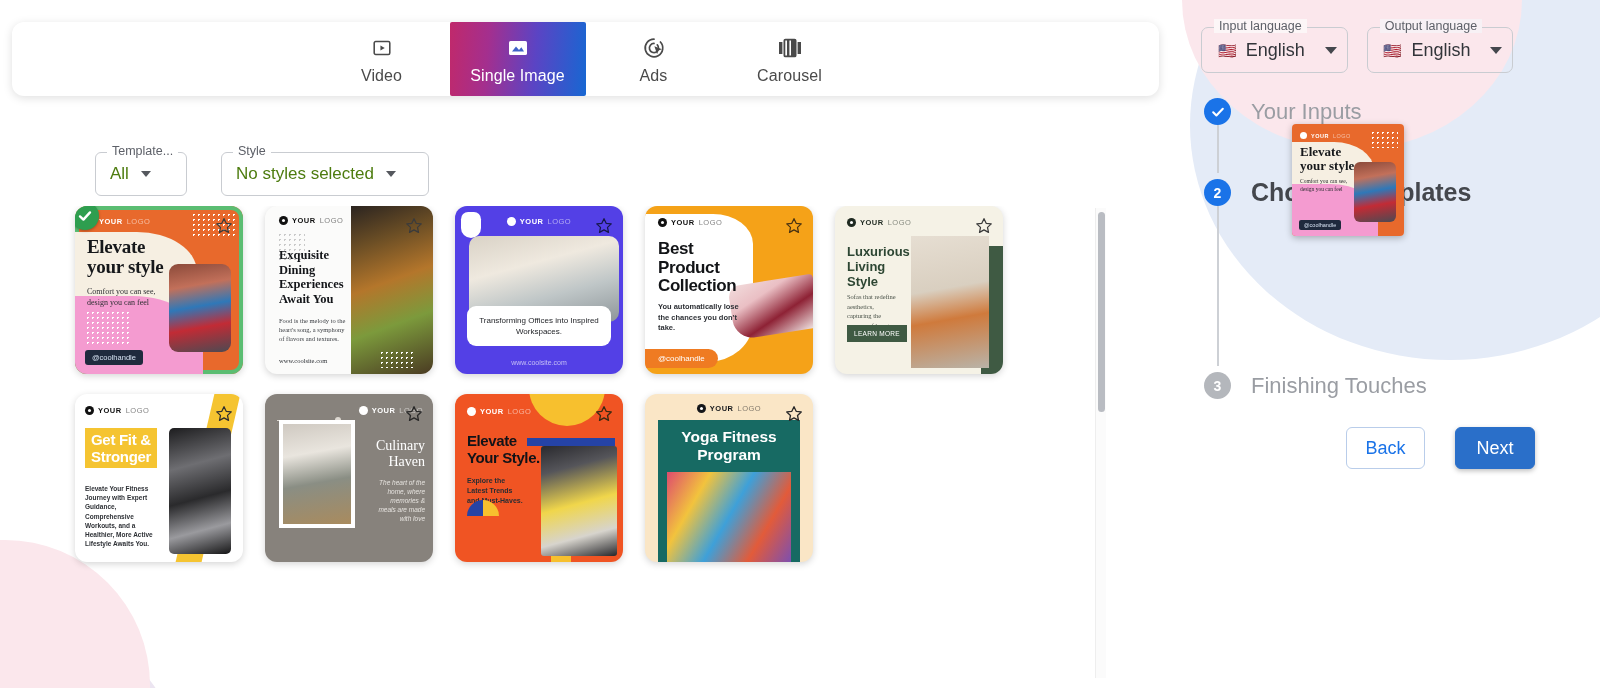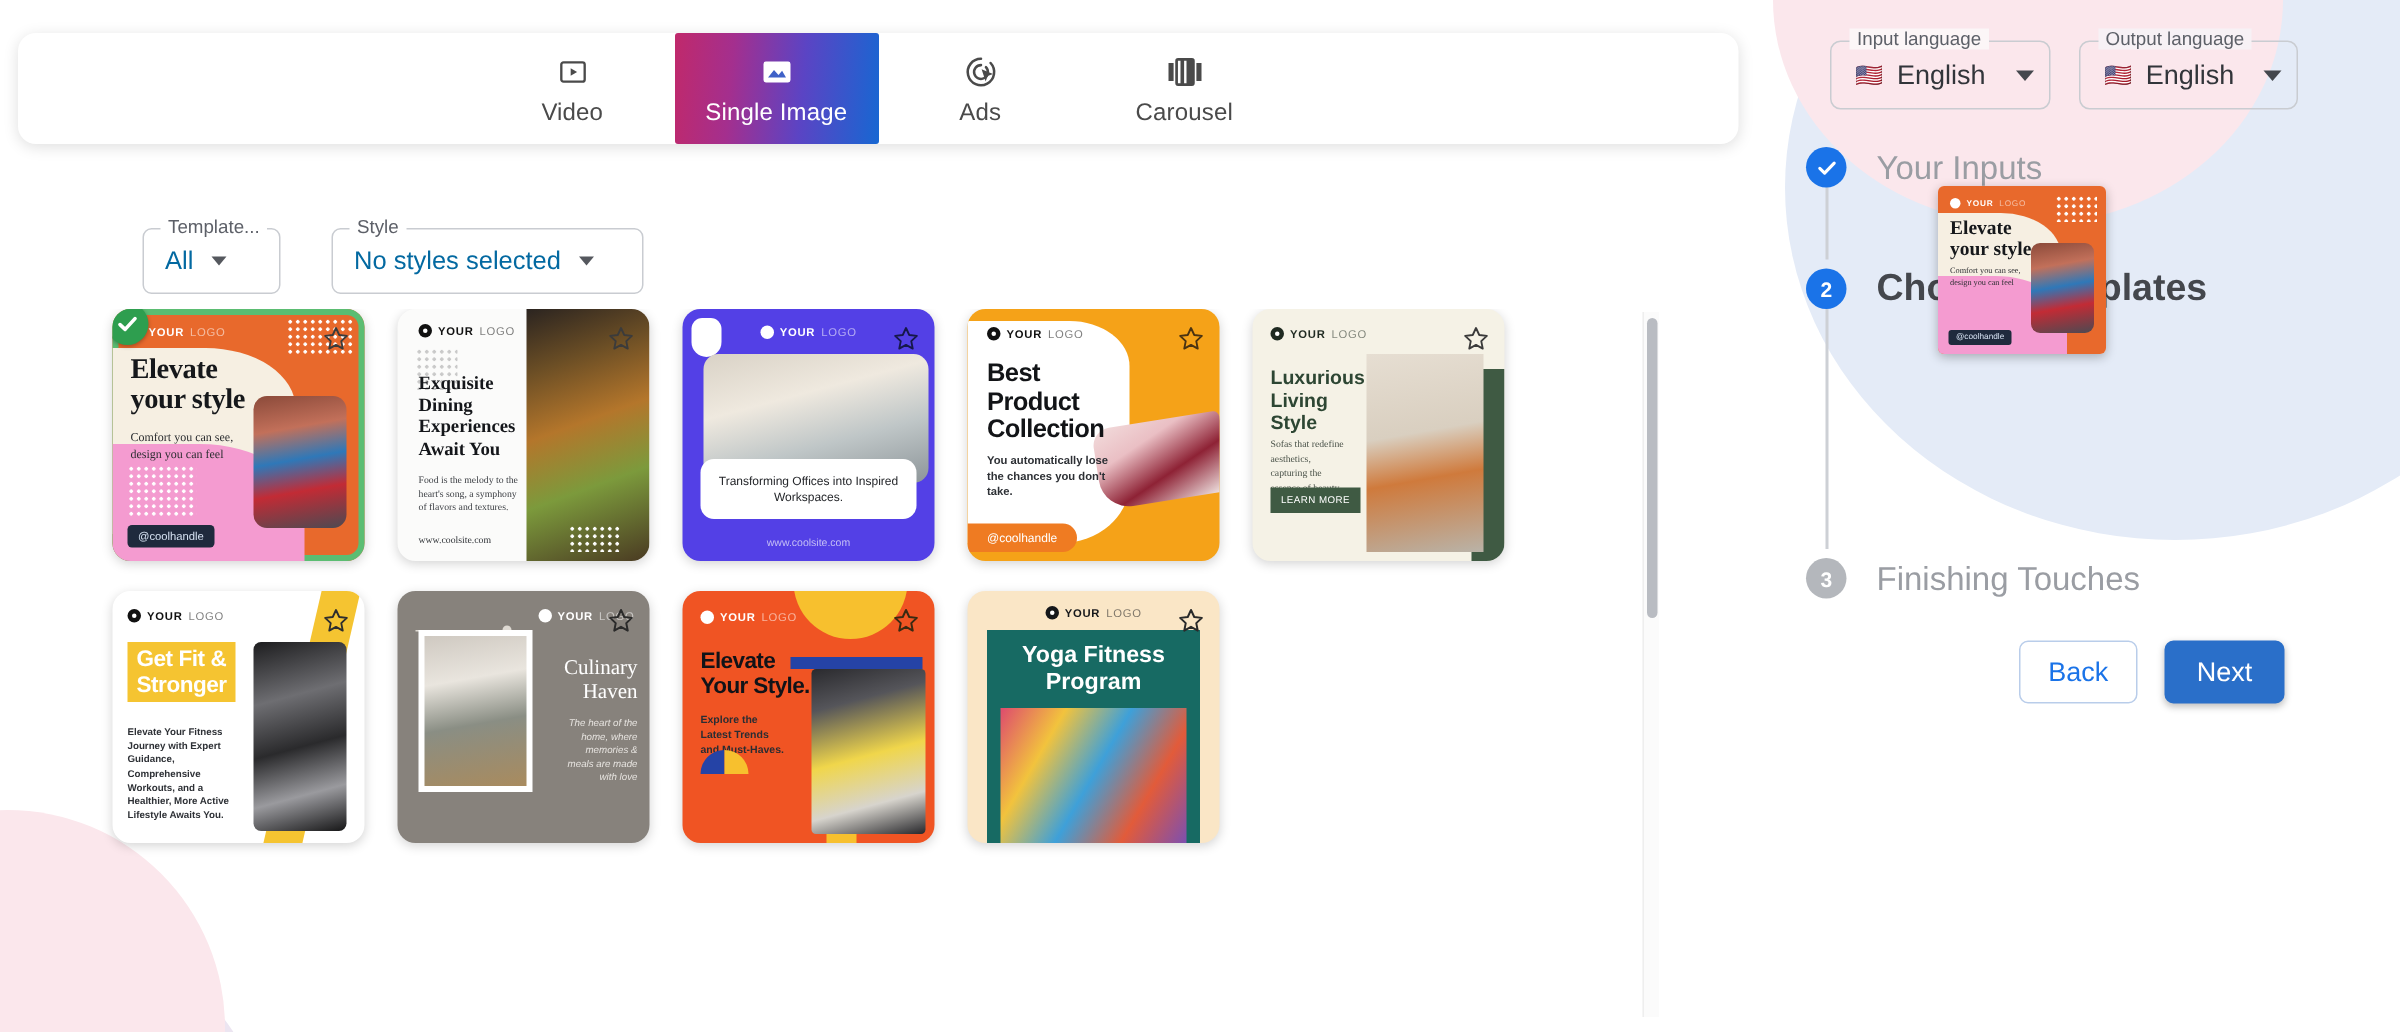--- a/index.html
+++ b/index.html
@@ -40,21 +40,21 @@
   .tab.active .tab-label { font-weight: 400; }
 
   
   .filters { position:absolute; left:75px; top:152px; display:flex; gap:14px; }
   .field { position:relative; height:44px; border:1px solid #c9ccd1; border-radius:6px;
            display:flex; align-items:center; padding: 0 11px 0 14px; background:#fff; cursor:pointer;margin-left:20px; }
   .field .legend {
     position:absolute; top:-9px; left:11px; padding:0 5px; background:#fff;
     font-size:12.5px; color:#5d6068; white-space:nowrap;
   }
-  .field .val { font-size:17px; color:#0369a1; white-space:nowrap; }
+  .field .val { font-size:17px; color:#4d7c0f; white-space:nowrap; }
   .field .caret { margin-left:12px; width:0;height:0; border-left:5.5px solid transparent;
                   border-right:5.5px solid transparent; border-top:6.5px solid #55585e; }
   #field-template { width: 92px; }
   #field-style { width: 208px; }
 
   
   .gridwrap { position:absolute; left:0; top:206px; width:1110px; height:482px; overflow:hidden; }
   .grid { position:absolute; left:75px; top:0; width:1010px; display:flex; flex-wrap:wrap; gap:20px 22px; }
 
   .card { width:168px; height:168px; border-radius:12px; position:relative;
@@ -83,21 +83,21 @@
 
   
   .scrollbar { position:absolute; left:1095px; top:208px; width:11px; height:470px;
                background:#fbfbfb; border-left:1px solid #eee; }
   .scroll-thumb { position:absolute; left:2px; top:4px; width:7px; height:200px;
                   background:#b9bcc2; border-radius:4px; }
 
   
   .right { position:absolute; left:1160px; top:0; width:440px; height:688px; }
 
-  .langrow { position:absolute; left:60px; top:27px; display:flex; gap:19px; }
+  .langrow { position:absolute; left:41px; top:27px; display:flex; gap:19px; }
   .langfield { height:46px; border:1px solid #c9ccd1; border-radius:7px; position:relative;
                display:flex; align-items:center; padding:0 10px 0 16px; background:transparent; cursor:pointer; }
   .langfield .legend { position:absolute; top:-9px; left:12px; padding:0 5px; background:#fcf6f7;
                        font-size:12.5px; color:#5d6068; white-space:nowrap; }
   #langfield-output .legend { background:#f7f1f5; }
   .langfield .flag { font-size:15px; margin-right:9px; line-height:1; }
   .langfield .val { font-size:18px; color:#32353a; }
   .langfield .caret { margin-left:20px; width:0;height:0;border-left:6px solid transparent;
                       border-right:6px solid transparent;border-top:7px solid #44474d; }
 
@@ -108,21 +108,21 @@
   .stepdot.done   { background:#1a73e8; }
   .stepdot.active { background:#1a73e8; }
   .stepdot.idle   { background:#b4b7bc; }
   .steptitle { margin-left:20px; font-size:22px; color:#9a9da3; line-height:27px; }
   .steptitle.active { color:#44474d; font-weight:700; font-size:25px; line-height:27px; }
   .connector { position:absolute; left:13px; width:2px; background:#cdd0d5; }
 
   .sel-thumb { position:absolute; left:132px; top:124px; width:112px; height:112px;
                border-radius:4px; overflow:hidden; box-shadow:0 2px 7px rgba(0,0,0,.28); }
 
-  .btnrow { position:absolute; left:186px; top:427px; display:flex; gap:18px; }
+  .btnrow { position:absolute; left:186px; top:427px; display:flex; gap:30px; }
   .btn { height:42px; border-radius:6px; font-size:18px; display:flex; align-items:center;
          justify-content:center; cursor:pointer; }
   #btn-back { width:79px; background:#fff; border:1px solid #b9cdea; color:#1a73e8; }
   #btn-next { width:80px; background:#2a6fc9; border:1px solid #2a6fc9; color:#fff;
               box-shadow:0 2px 5px rgba(0,0,0,.25); }
 
   
   .t-abs { position:absolute; }
   .dots { background-image: radial-gradient(currentColor 1px, transparent 1px); background-size:5px 5px; }
 

